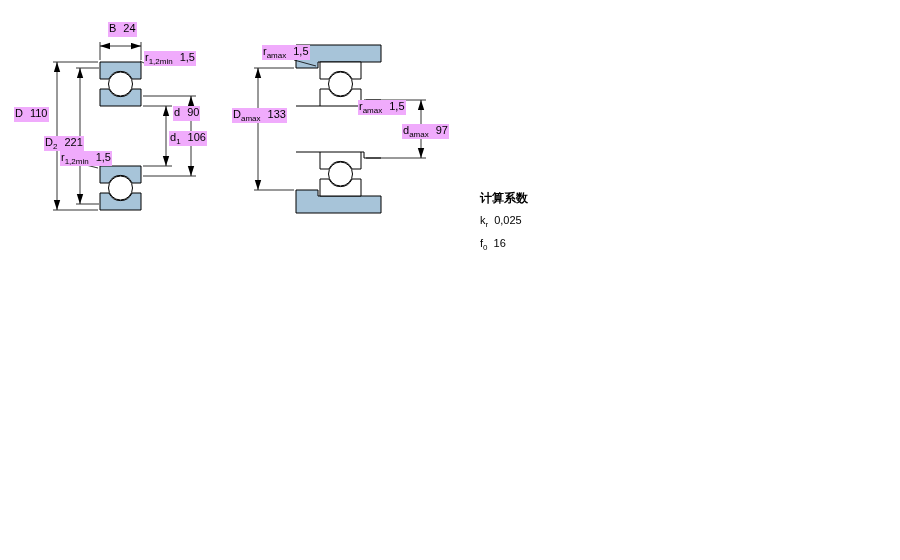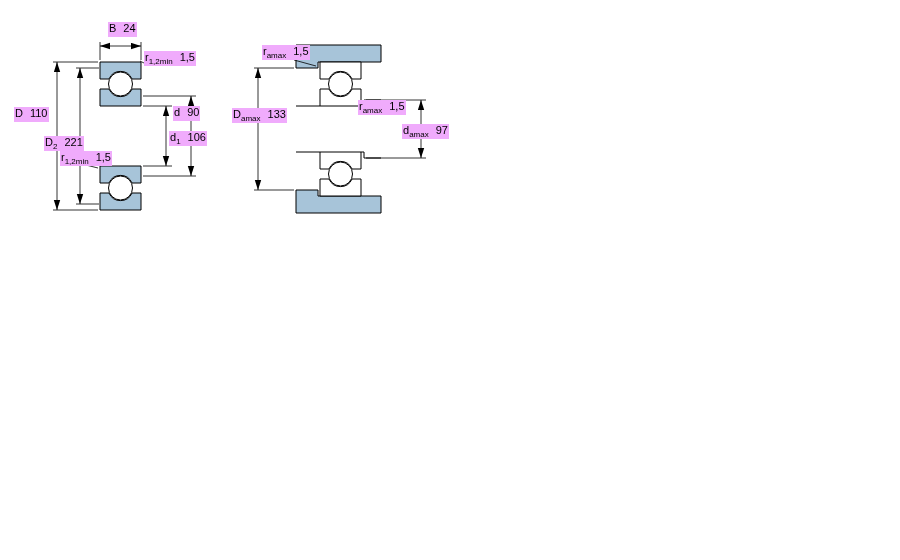--- a/index.html
+++ b/index.html
@@ -138,14 +138,23 @@
   </div>
 
   <div class="dim-label" style="left:358px;top:100px">
     <span><span>r</span><sub>amax</sub></span><span class="val">1,5</span>
   </div>
 
   <div class="dim-label" style="left:402px;top:124px">
     <span><span>d</span><sub>amax</sub></span><span class="val">97</span>
   </div>
 
+  <div class="factors">
+    <div class="heading">计算系数</div>
+    <div class="row">
+      <span><span>k</span><sub>r</sub></span><span class="val">0,025</span>
+    </div>
+    <div class="row">
+      <span><span>f</span><sub>0</sub></span><span class="val">16</span>
+    </div>
+  </div>
 
 </div>
 
 </body></html>

